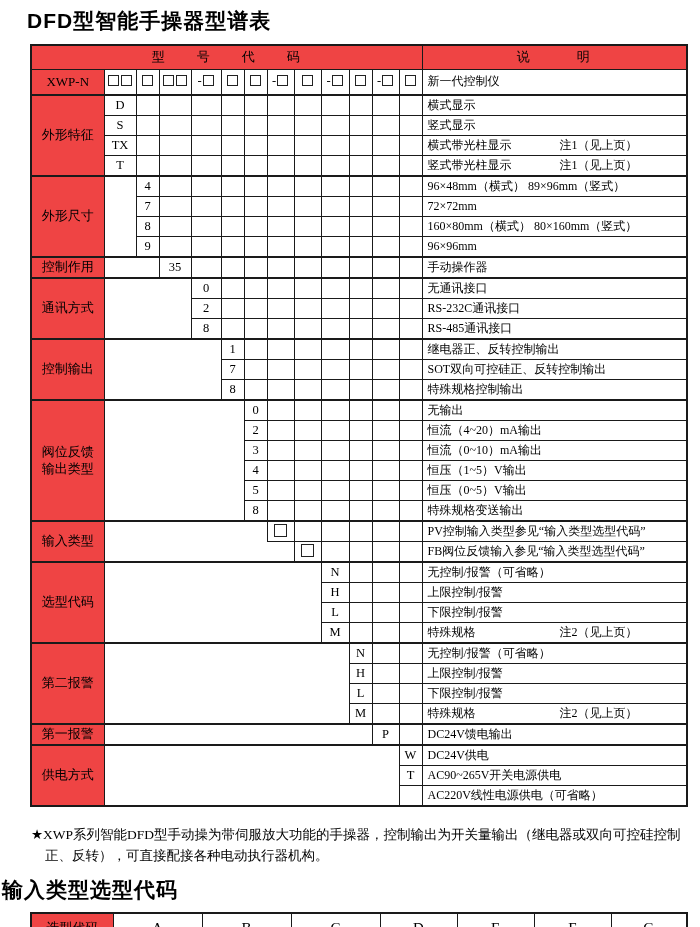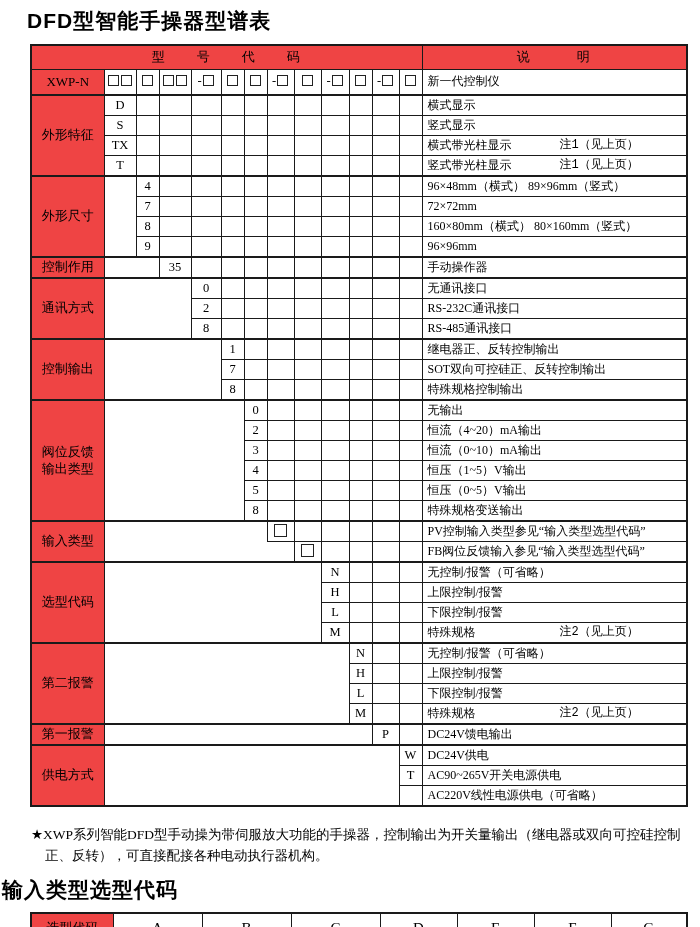--- a/index.html
+++ b/index.html
@@ -28,21 +28,21 @@
     overflow:hidden;white-space:nowrap;
   }
   .gray{background:#ef4444;}
   .hrow td{height:23px;font-size:13px;}
   .mrow td{height:24px;}
   tr.srow td{height:19px;}
   .hd{letter-spacing:2px;}
   .lab{font-size:13px;}
   .lab .two{display:block;line-height:1.25;}
   .desc{text-align:left;padding-left:5px;position:relative;}
-  .note{position:absolute;left:137px;top:50%;transform:translateY(-50%);font-family:Liberation Mono, monospace;}
+  .note{position:absolute;left:137px;top:50%;transform:translateY(-50%);}
   .bl{border-top:none;border-bottom:none;}
   .st{border-top:2px solid #1a1a1a !important;}
   .code{font-size:12.5px;}
   .bx{
     display:inline-block;width:9px;height:9px;
     border:1px solid #222;vertical-align:-1px;margin:0 1px;
     background:#fff;
   }
   .bx.big{width:11px;height:11px;}
   .foot{

